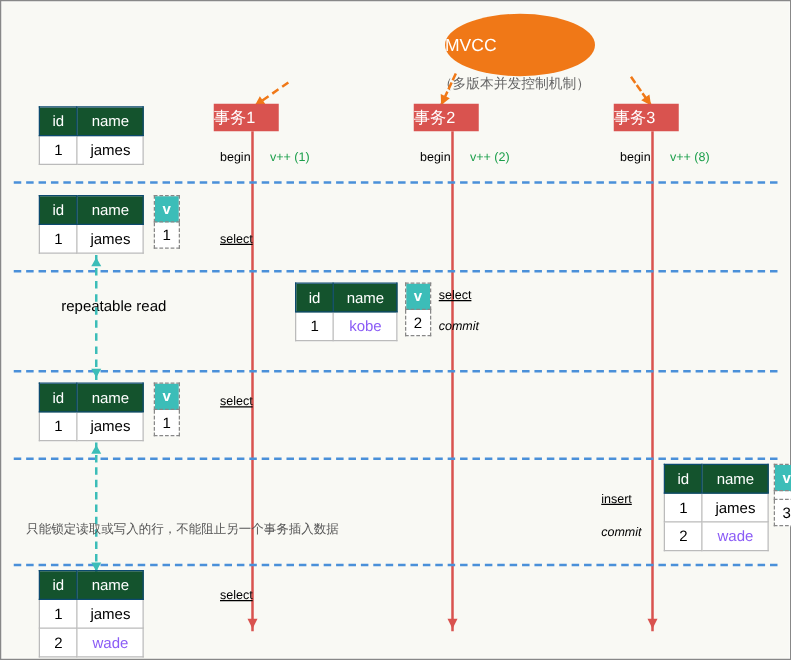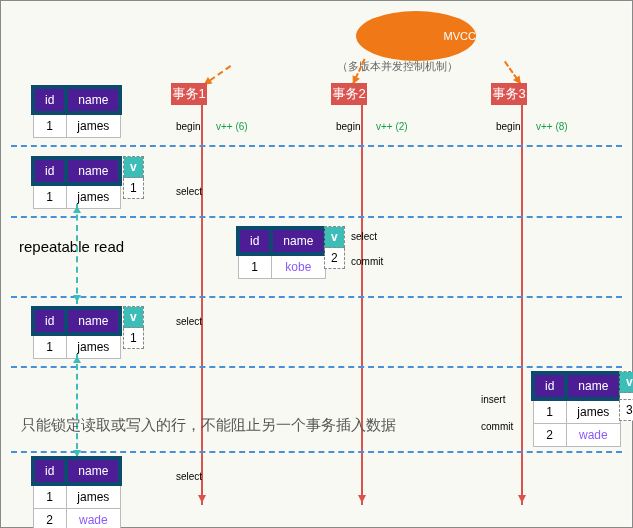--- a/index.html
+++ b/index.html
@@ -1,34 +1,34 @@
 <!DOCTYPE html>
 <html><head>
 <meta charset="utf-8">
 <style>
 body{margin:0;font-family:Arial,"Microsoft YaHei",sans-serif;background:#c0c0c0}
 .frame{width:633px;height:528px;background:#f9f9f4;border:1px solid #888;box-shadow:inset 0 0 2px #fff;position:relative;box-sizing:border-box}
-.mvcc-badge{position:absolute;left:355px;top:10px;width:120px;height:50px;background:#f07817;border-radius:50%;color:#fff;text-align:right;font-size:11px;line-height:50px}
-.mvcc-sub{position:absolute;left:336px;top:58px;font-size:11px;color:#666}
-.tx-label{position:absolute;top:82px;width:36px;height:22px;background:#d9534f;color:#fff;font-size:13px;text-align:center;line-height:22px}
+.mvcc-badge{position:absolute;left:355px;top:10px;width:120px;height:50px;background:#f07817;border-radius:50%;color:#fff;text-align:left;font-size:14px;line-height:50px}
+.mvcc-sub{position:absolute;left:350px;top:58px;font-size:11px;color:#666}
+.tx-label{position:absolute;top:82px;width:52px;height:22px;background:#d9534f;color:#fff;font-size:13px;text-align:left;line-height:22px}
 .vline{position:absolute;top:104px;width:0;height:400px;border-left:2px solid #d9534f}
 .vline:after{content:"";position:absolute;bottom:-2px;left:-5px;border:4px solid transparent;border-top:8px solid #d9534f}
 .arrow-o{position:absolute;width:0;height:60px;border-left:2px dashed #f07817}
 .arrow-o:after{content:"";position:absolute;bottom:-2px;left:-5px;border:4px solid transparent;border-top:8px solid #f07817}
 .hdash{position:absolute;left:10px;right:10px;border-top:2px dashed #4a90d9}
 .tbl{position:absolute;border-collapse:collapse;font-size:12px}
-.tbl th{background:#4c1d95;color:#fff;border:4px solid #0c4a6e;padding:4px 10px;font-weight:normal}
+.tbl th{background:#14532d;color:#fff;border:1px solid #0c4a6e;padding:4px 10px;font-weight:normal}
 .tbl td{background:#fff;border:1px solid #bbb;padding:4px 10px;text-align:center}
 .vbox{position:absolute;border-collapse:collapse;font-size:12px}
 .vbox th{background:#3cbdb8;color:#fff;border:1px dashed #888;padding:3px 6px}
 .vbox td{background:#fff;border:1px dashed #888;padding:3px 6px;text-align:center}
 .red{color:#8b5cf6}
 .txt{position:absolute;font-size:10px}
-.ul{}
-.it{}
+.ul{text-decoration:underline}
+.it{font-style:italic}
 .green{color:#1a9e4a}
 .link{position:absolute;width:0;border-left:2px dashed #3cbdb8}
 .link:before,.link:after{content:"";position:absolute;left:-5px;border:4px solid transparent}
 .link:before{top:-2px;border-bottom:7px solid #3cbdb8}
 .link:after{bottom:-2px;border-top:7px solid #3cbdb8}
 </style>
 </head>
 <body>
 
 <div class="frame">
@@ -41,21 +41,21 @@
 <div class="arrow-o" style="left:520px;top:55px;height:30px;transform:rotate(-35deg);transform-origin:bottom"></div>
 
 <div class="tx-label" style="left:170px">事务1</div>
 <div class="vline" style="left:200px"></div>
 <div class="tx-label" style="left:330px">事务2</div>
 <div class="vline" style="left:360px"></div>
 <div class="tx-label" style="left:490px">事务3</div>
 <div class="vline" style="left:520px"></div>
 
 <span class="txt" style="left:175px;top:120px">begin</span>
-<span class="txt green" style="left:215px;top:120px">v++ (6)</span>
+<span class="txt green" style="left:215px;top:120px">v++ (1)</span>
 <span class="txt" style="left:335px;top:120px">begin</span>
 <span class="txt green" style="left:375px;top:120px">v++ (2)</span>
 <span class="txt" style="left:495px;top:120px">begin</span>
 <span class="txt green" style="left:535px;top:120px">v++ (8)</span>
 
 <div class="hdash" style="top:144px"></div>
 <div class="hdash" style="top:215px"></div>
 <div class="hdash" style="top:295px"></div>
 <div class="hdash" style="top:365px"></div>
 <div class="hdash" style="top:450px"></div>
@@ -90,21 +90,21 @@
         <tr>
           <th>v</th>
         </tr>
         <tr>
           <td>1</td>
         </tr>
 </tbody>
     </table>
 <span class="txt ul" style="left:175px;top:185px">select</span>
 
-<span class="txt" style="left:18px;top:237px;font-size:15px">repeatable read</span>
+<span class="txt" style="left:48px;top:237px;font-size:12px">repeatable read</span>
 <div class="link" style="left:75px;top:203px;height:100px"></div>
 
 <table class="tbl" style="left:235px;top:225px">
 <tbody>
         <tr>
           <th>id</th>
           <th>name</th>
         </tr>
 <tr>
           <td>1</td>
@@ -143,21 +143,21 @@
           <th>v</th>
         </tr>
         <tr>
           <td>1</td>
         </tr>
 </tbody>
     </table>
 <span class="txt ul" style="left:175px;top:315px">select</span>
 <div class="link" style="left:75px;top:353px;height:105px"></div>
 
-<span class="txt" style="left:20px;top:415px;font-size:15px;color:#555">只能锁定读取或写入的行，不能阻止另一个事务插入数据</span>
+<span class="txt" style="left:20px;top:415px;font-size:10px;color:#555">只能锁定读取或写入的行，不能阻止另一个事务插入数据</span>
 
 <span class="txt ul" style="left:480px;top:393px">insert</span>
 <span class="txt it" style="left:480px;top:420px">commit</span>
 <table class="tbl" style="left:530px;top:370px">
 <tbody>
         <tr>
           <th>id</th>
           <th>name</th>
         </tr>
 <tr>

